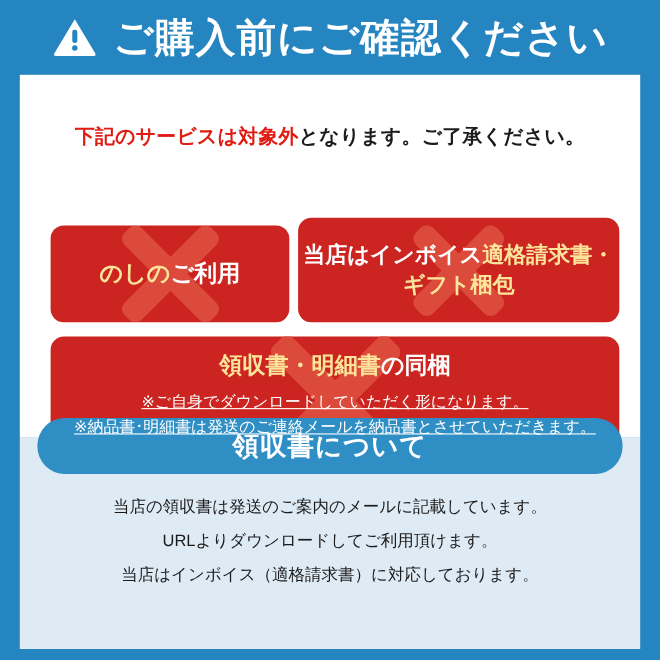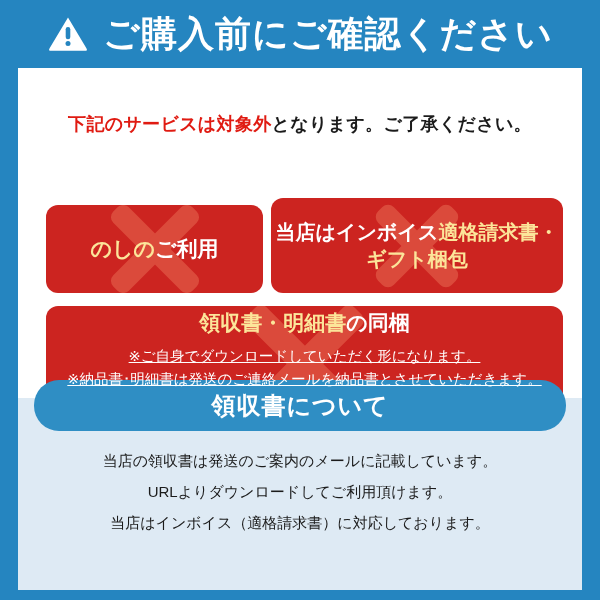--- a/index.html
+++ b/index.html
@@ -96,21 +96,21 @@
 
   #box-wrap{
     left:253px;top:130px;width:292px;height:95px;
   }
   #box-wrap .txt{font-size:20px;}
   #box-wrap .xbar{width:104px;height:22px;}
 
   #box-receipt{
     left:28px;top:238px;width:517px;height:116px;
     justify-content:flex-start;
-    padding-top:2px;
+    padding-top:12px;
     box-sizing:border-box;
   }
   #box-receipt .title{
     position:relative;z-index:2;
     font-size:21px;font-weight:bold;text-align:center;
     white-space:nowrap;
     line-height:1.45;
   }
   #box-receipt .notes{
     position:relative;z-index:2;

